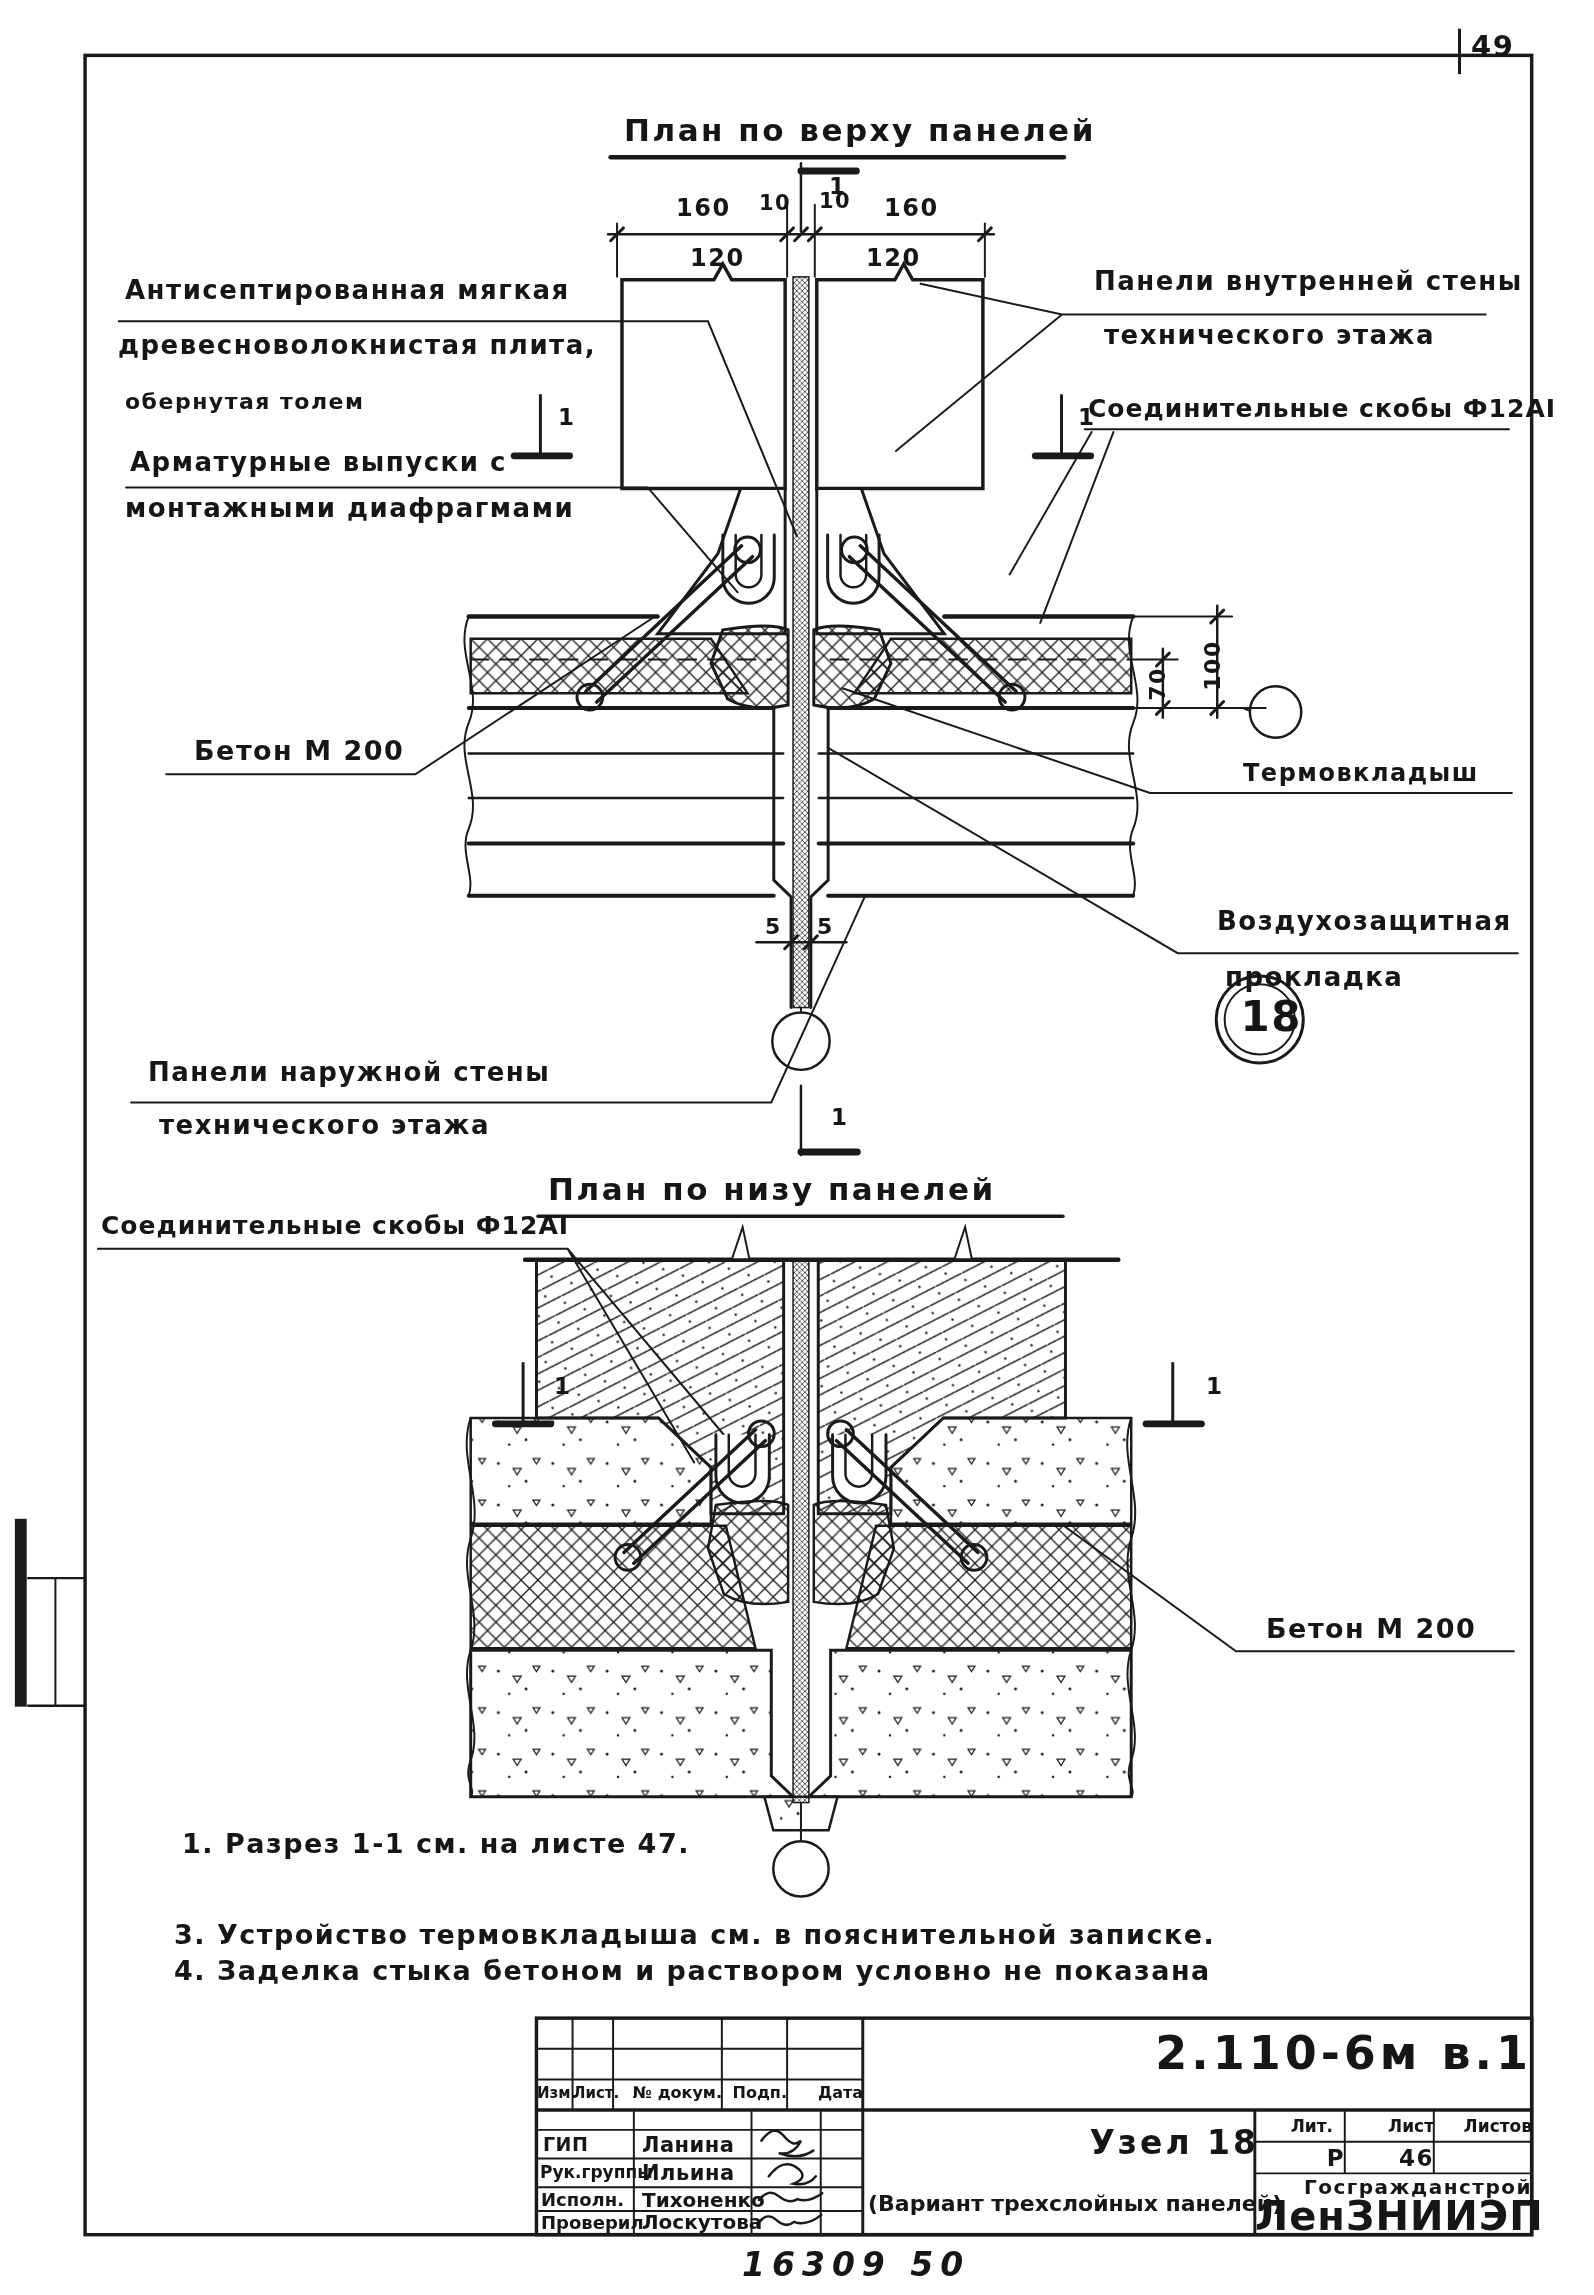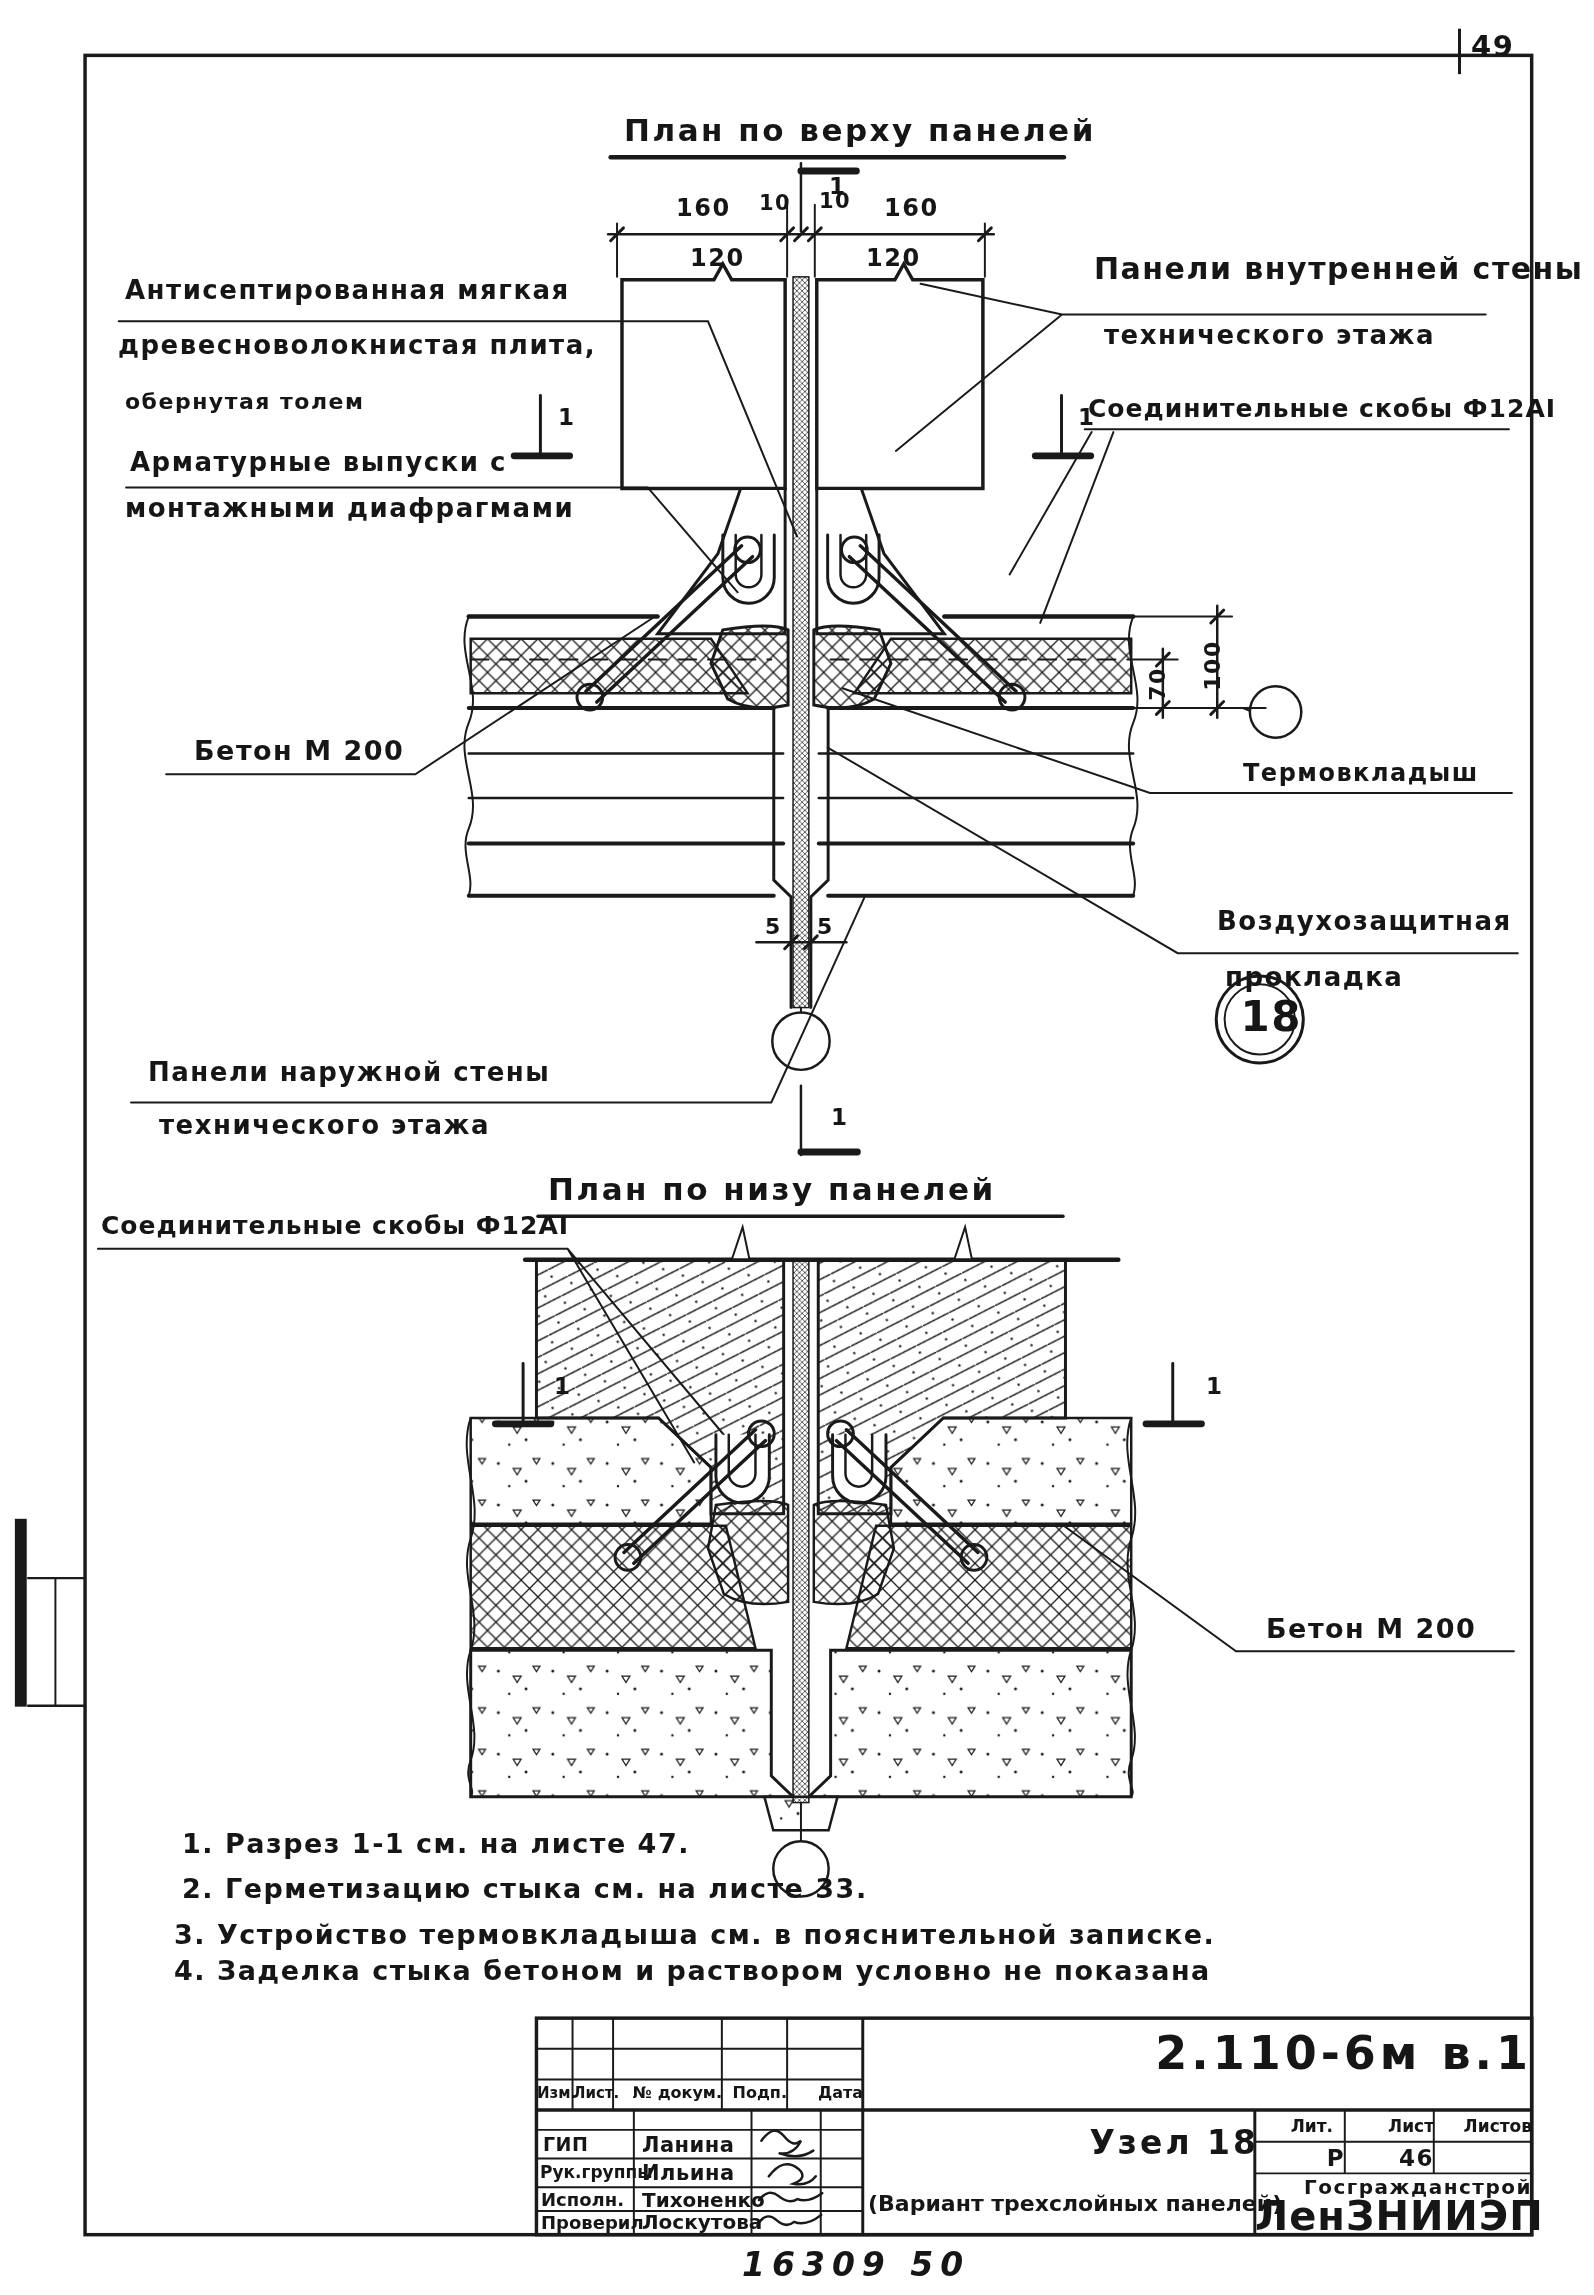--- a/index.html
+++ b/index.html
@@ -248,34 +248,33 @@
 
 <div class="lbl" style="left:125px;top:277px;font-size:26px;">Антисептированная мягкая</div>
 <div class="lbl" style="left:118px;top:332px;font-size:26px;">древесноволокнистая плита,</div>
 <div class="lbl" style="left:125px;top:390px;font-size:22px;">обернутая толем</div>
 <div class="lbl" style="left:130px;top:449px;font-size:26px;">Арматурные выпуски с</div>
 <div class="lbl" style="left:125px;top:495px;font-size:26px;">монтажными диафрагмами</div>
 <div class="lbl" style="left:194px;top:737px;font-size:27px;">Бетон М 200</div>
 <div class="lbl" style="left:148px;top:1059px;font-size:26px;">Панели наружной стены</div>
 <div class="lbl" style="left:159px;top:1112px;font-size:26px;">технического этажа</div>
 
-<div class="lbl" style="left:1094px;top:253px;font-size:30px;">Панели внутренней стены</div>
+<div class="lbl" style="left:1094px;top:268px;font-size:26px;">Панели внутренней стены</div>
 <div class="lbl" style="left:1104px;top:322px;font-size:26px;">технического этажа</div>
 <div class="lbl" style="left:1088px;top:396px;font-size:25px;letter-spacing:1px;">Соединительные скобы Ф12АI</div>
 <div class="lbl" style="left:1243px;top:761px;font-size:24px;">Термовкладыш</div>
 <div class="lbl" style="left:1217px;top:908px;font-size:26px;">Воздухозащитная</div>
 <div class="lbl" style="left:1225px;top:964px;font-size:26px;">прокладка</div>
 <div class="lbl ctr" style="left:1217px;top:995px;width:85px;font-size:42px;">18</div>
 
 <div class="lbl" style="left:548px;top:1173px;font-size:31px;letter-spacing:2.5px;">План по низу панелей</div>
 <div class="lbl" style="left:101px;top:1213px;font-size:25px;letter-spacing:1px;">Соединительные скобы Ф12АI</div>
 <div class="lbl" style="left:1266px;top:1615px;font-size:27px;">Бетон М 200</div>
 
 <div class="lbl" style="left:182px;top:1830px;font-size:27px;">1. Разрез  1-1  см.  на листе 47.</div>
-<div class="lbl" style="left:182px;top:1875px;font-size:27px;">2. Герметизацию  стыка   см. на листе 33.</div>
 <div class="lbl" style="left:174px;top:1921px;font-size:27px;">3. Устройство   термовкладыша   см. в пояснительной   записке.</div>
 <div class="lbl" style="left:174px;top:1957px;font-size:27px;">4. Заделка  стыка  бетоном  и раствором   условно  не показана</div>
 
 <div class="lbl ctr" style="left:863px;top:2029px;width:669px;font-size:46px;letter-spacing:4px;">2.110-6м в.1</div>
 <div class="lbl ctr" style="left:537px;top:2086px;width:36px;font-size:15px;letter-spacing:0;">Изм.</div>
 <div class="lbl ctr" style="left:573px;top:2086px;width:41px;font-size:15px;letter-spacing:0;">Лист.</div>
 <div class="lbl ctr" style="left:613px;top:2085px;width:109px;font-size:16px;letter-spacing:0;">№ докум.</div>
 <div class="lbl ctr" style="left:722px;top:2085px;width:65px;font-size:16px;letter-spacing:0;">Подп.</div>
 <div class="lbl ctr" style="left:787px;top:2085px;width:76px;font-size:16px;letter-spacing:0;">Дата</div>
 

